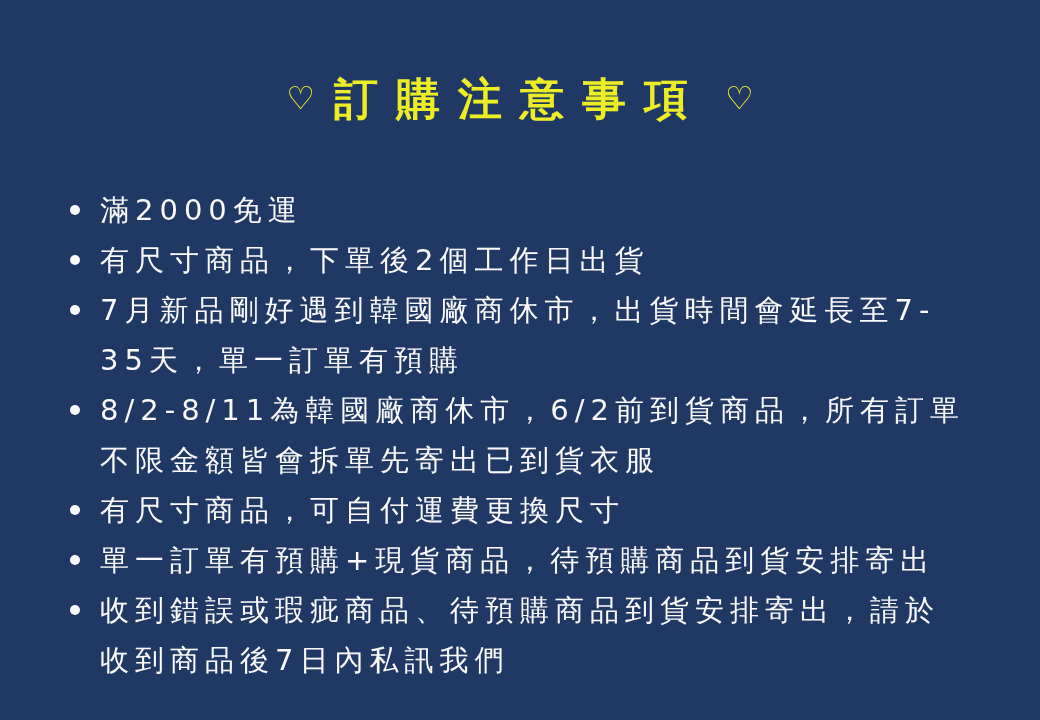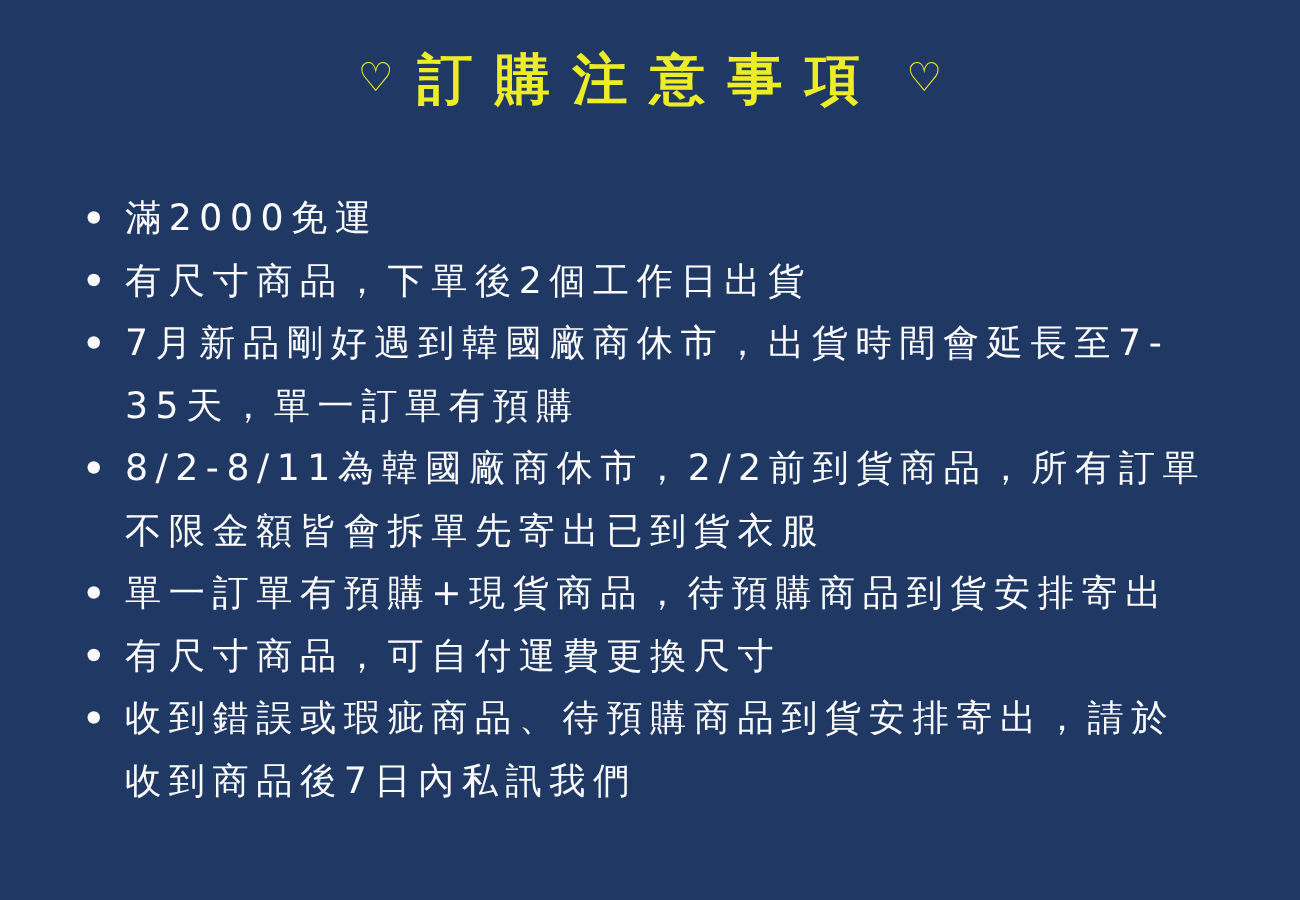--- a/index.html
+++ b/index.html
@@ -13,21 +13,21 @@
     font-family: "DejaVu Sans", sans-serif;
     overflow: hidden;
   }
   .slide {
     position: relative;
     width: 1040px;
     height: 720px;
     box-sizing: border-box;
   }
   .title-row {
-    padding-top: 34px;
+    padding-top: 70px;
     text-align: center;
     color: #EDED26;
     white-space: nowrap;
   }
   .title-text {
     font-size: 44px;
     font-weight: bold;
     letter-spacing: 18px;
     display: inline-block;
     vertical-align: middle;
@@ -71,19 +71,19 @@
   <div class="title-row">
     <span class="heart-icon">♡</span>
     <span class="title-text">訂購注意事項</span>
     <span class="heart-icon">♡</span>
   </div>
 
   <ul class="notes-list">
     <li>滿2000免運</li>
     <li>有尺寸商品，下單後2個工作日出貨</li>
     <li>7月新品剛好遇到韓國廠商休市，出貨時間會延長至7-35天，單一訂單有預購</li>
-    <li>8/2-8/11為韓國廠商休市，2/2前到貨商品，所有訂單不限金額皆會拆單先寄出已到貨衣服</li>
+    <li>8/2-8/11為韓國廠商休市，6/2前到貨商品，所有訂單不限金額皆會拆單先寄出已到貨衣服</li>
+    <li>有尺寸商品，可自付運費更換尺寸</li>
     <li>單一訂單有預購+現貨商品，待預購商品到貨安排寄出</li>
-    <li>有尺寸商品，可自付運費更換尺寸</li>
     <li>收到錯誤或瑕疵商品、待預購商品到貨安排寄出，請於收到商品後7日內私訊我們</li>
   </ul>
 
 </div>
 
 </body></html>

